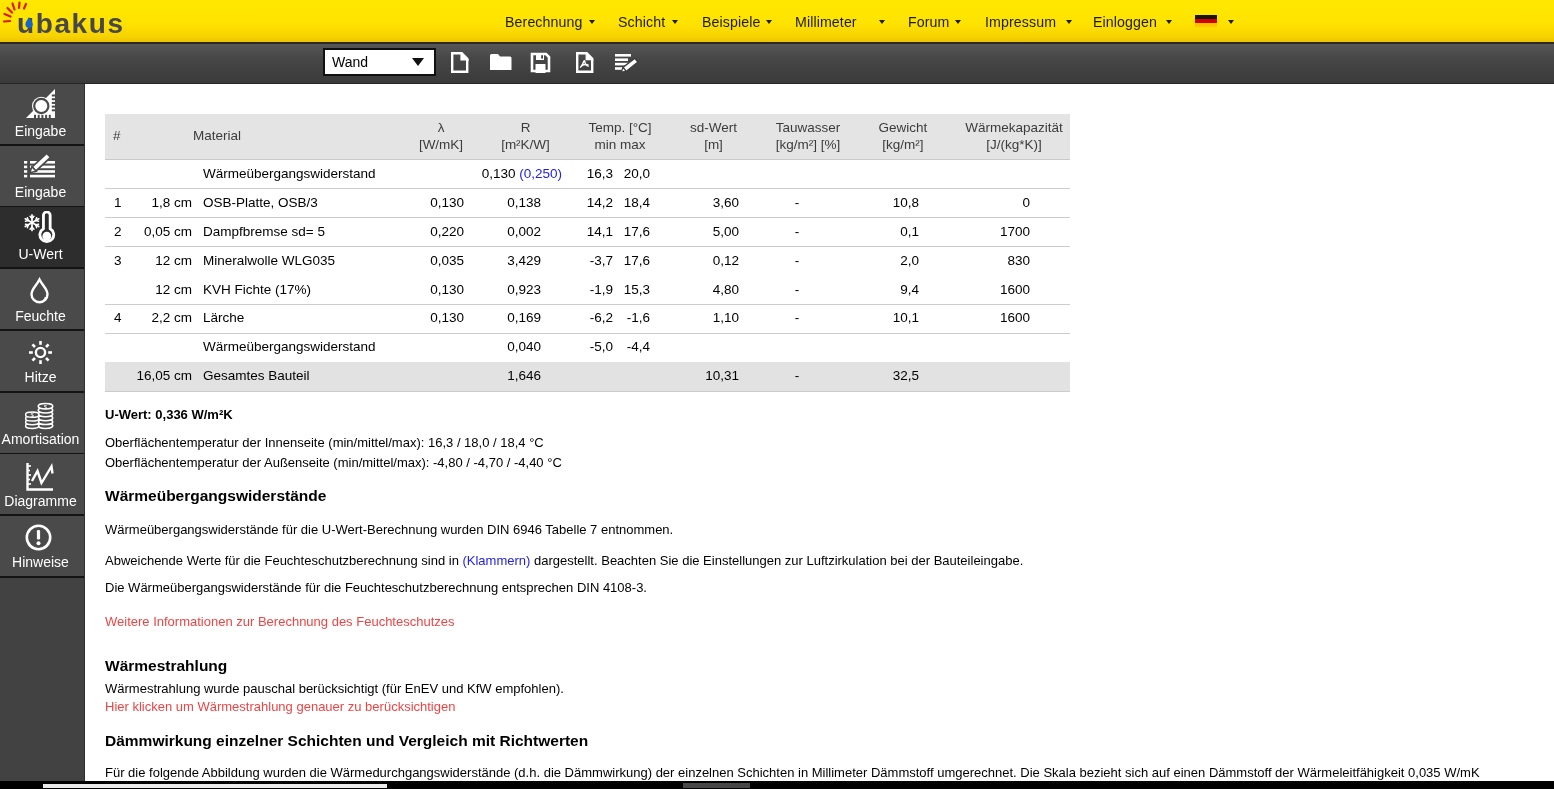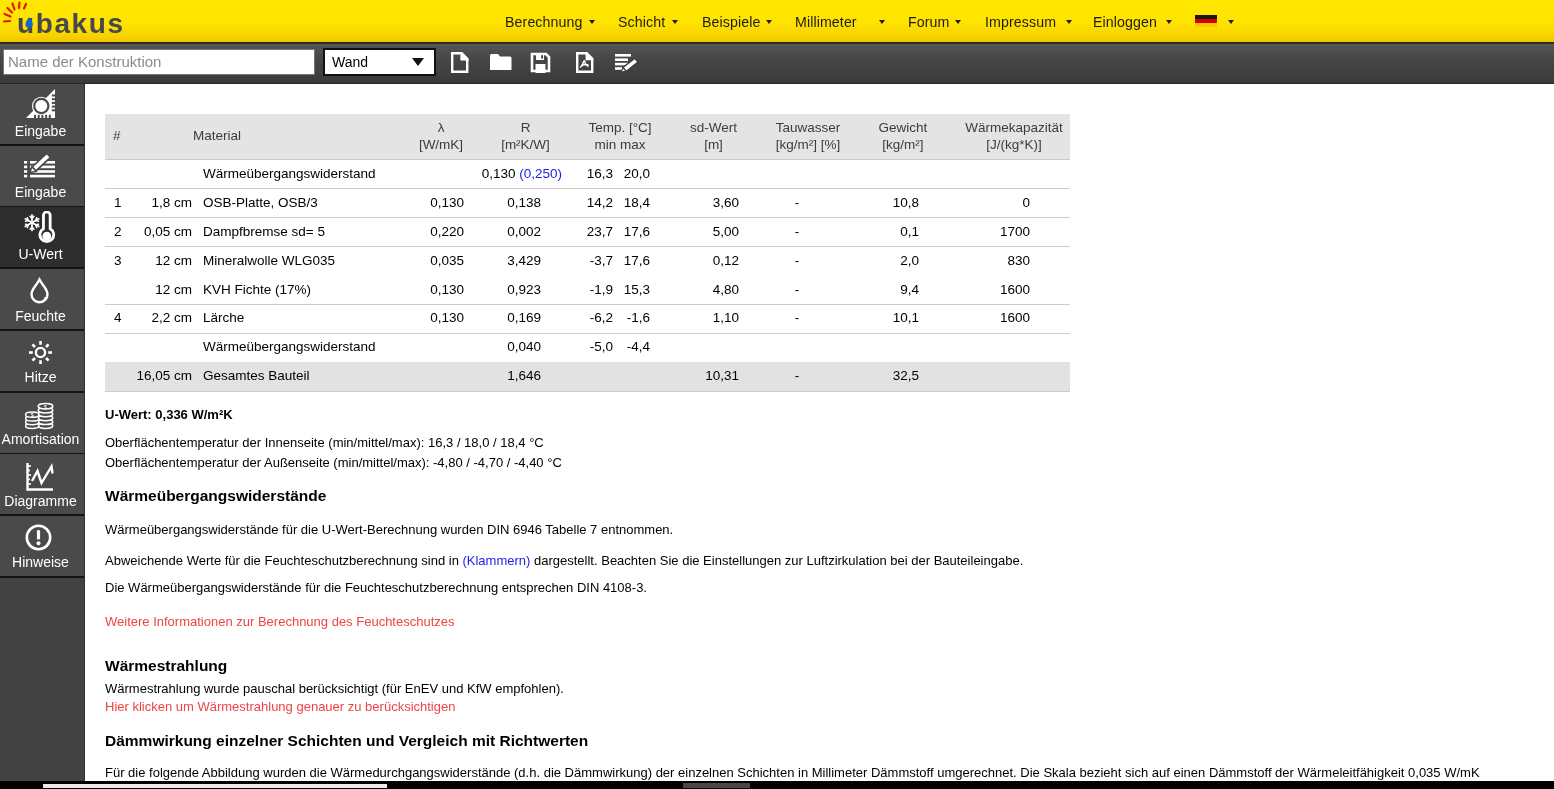--- a/index.html
+++ b/index.html
@@ -83,21 +83,20 @@
       <span class="car" style="left:1166px"></span>
     <svg class="abs" style="left:1195px;top:15px" width="22" height="12" viewBox="0 0 22 12">
       <rect x="0" y="0" width="22" height="4" fill="#161616"></rect>
       <rect x="0" y="4" width="22" height="4" fill="#d40000"></rect>
       <rect x="0" y="8" width="22" height="4" fill="#ffc400"></rect>
     </svg>
     <span class="car" style="left:1228px"></span>
   </div>
 
   <div id="tbar"></div>
-  <div id="nameinput">Name der Konstruktion</div>
   <div id="wandsel">Wand<span class="sarr"></span></div>
   <div id="icons">
 
     <svg class="abs" style="left:450px;top:52px" width="19" height="21" viewBox="0 0 19 21">
       <path d="M2.2 1.2 h9.5 l5.5 5.5 v13 h-15 z" fill="none" stroke="#fff" stroke-width="2.4"></path>
       <path d="M11.2 1.2 v6.5 h6.5 z" fill="#fff" stroke="#fff" stroke-width="1.6"></path>
     </svg>
 
     <svg class="abs" style="left:489px;top:53px" width="24" height="18" viewBox="0 0 24 18">
       <path d="M1 17 V2.5 a1.5 1.5 0 0 1 1.5 -1.5 h6.5 l2 2.6 h10 a1.5 1.5 0 0 1 1.5 1.5 V17 z" fill="#fff"></path>
@@ -308,21 +307,21 @@
 <span class="tc r" style="left:579px;top:194px">3,60</span>
 <span class="tc" style="left:790px;top:194px;width:14px;text-align:center">-</span>
 <span class="tc r" style="left:759px;top:194px">10,8</span>
 <span class="tc r" style="left:870px;top:194px">0</span>
 <div class="trow bline" style="top:217px;"></div>
 <span class="tc" style="left:114px;top:223px">2</span>
 <span class="tc r" style="left:32px;top:223px">0,05 cm</span>
 <span class="tc" style="left:203px;top:223px">Dampfbremse sd= 5</span>
 <span class="tc r" style="left:304px;top:223px">0,220</span>
 <span class="tc r" style="left:381px;top:223px">0,002</span>
-<span class="tc r" style="left:453px;top:223px">23,7</span>
+<span class="tc r" style="left:453px;top:223px">14,1</span>
 <span class="tc r" style="left:490px;top:223px">17,6</span>
 <span class="tc r" style="left:579px;top:223px">5,00</span>
 <span class="tc" style="left:790px;top:223px;width:14px;text-align:center">-</span>
 <span class="tc r" style="left:759px;top:223px">0,1</span>
 <span class="tc r" style="left:870px;top:223px">1700</span>
 <div class="trow" style="top:246px;"></div>
 <span class="tc" style="left:114px;top:252px">3</span>
 <span class="tc r" style="left:32px;top:252px">12 cm</span>
 <span class="tc" style="left:203px;top:252px">Mineralwolle WLG035</span>
 <span class="tc r" style="left:304px;top:252px">0,035</span>

